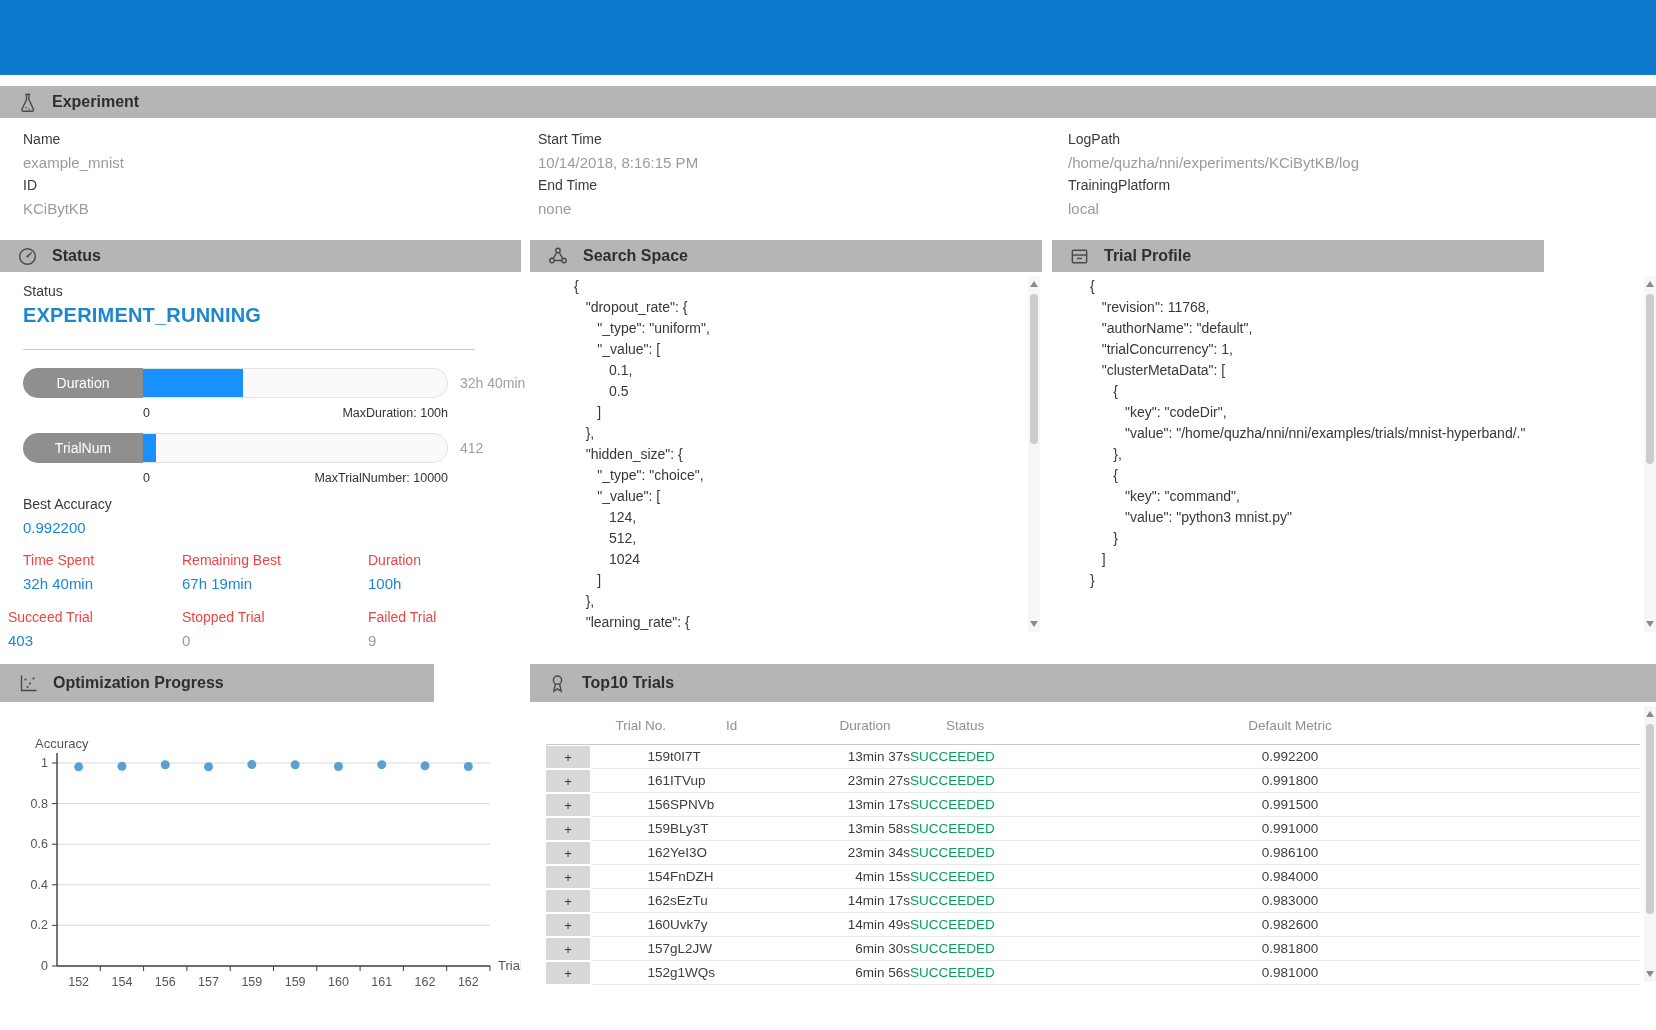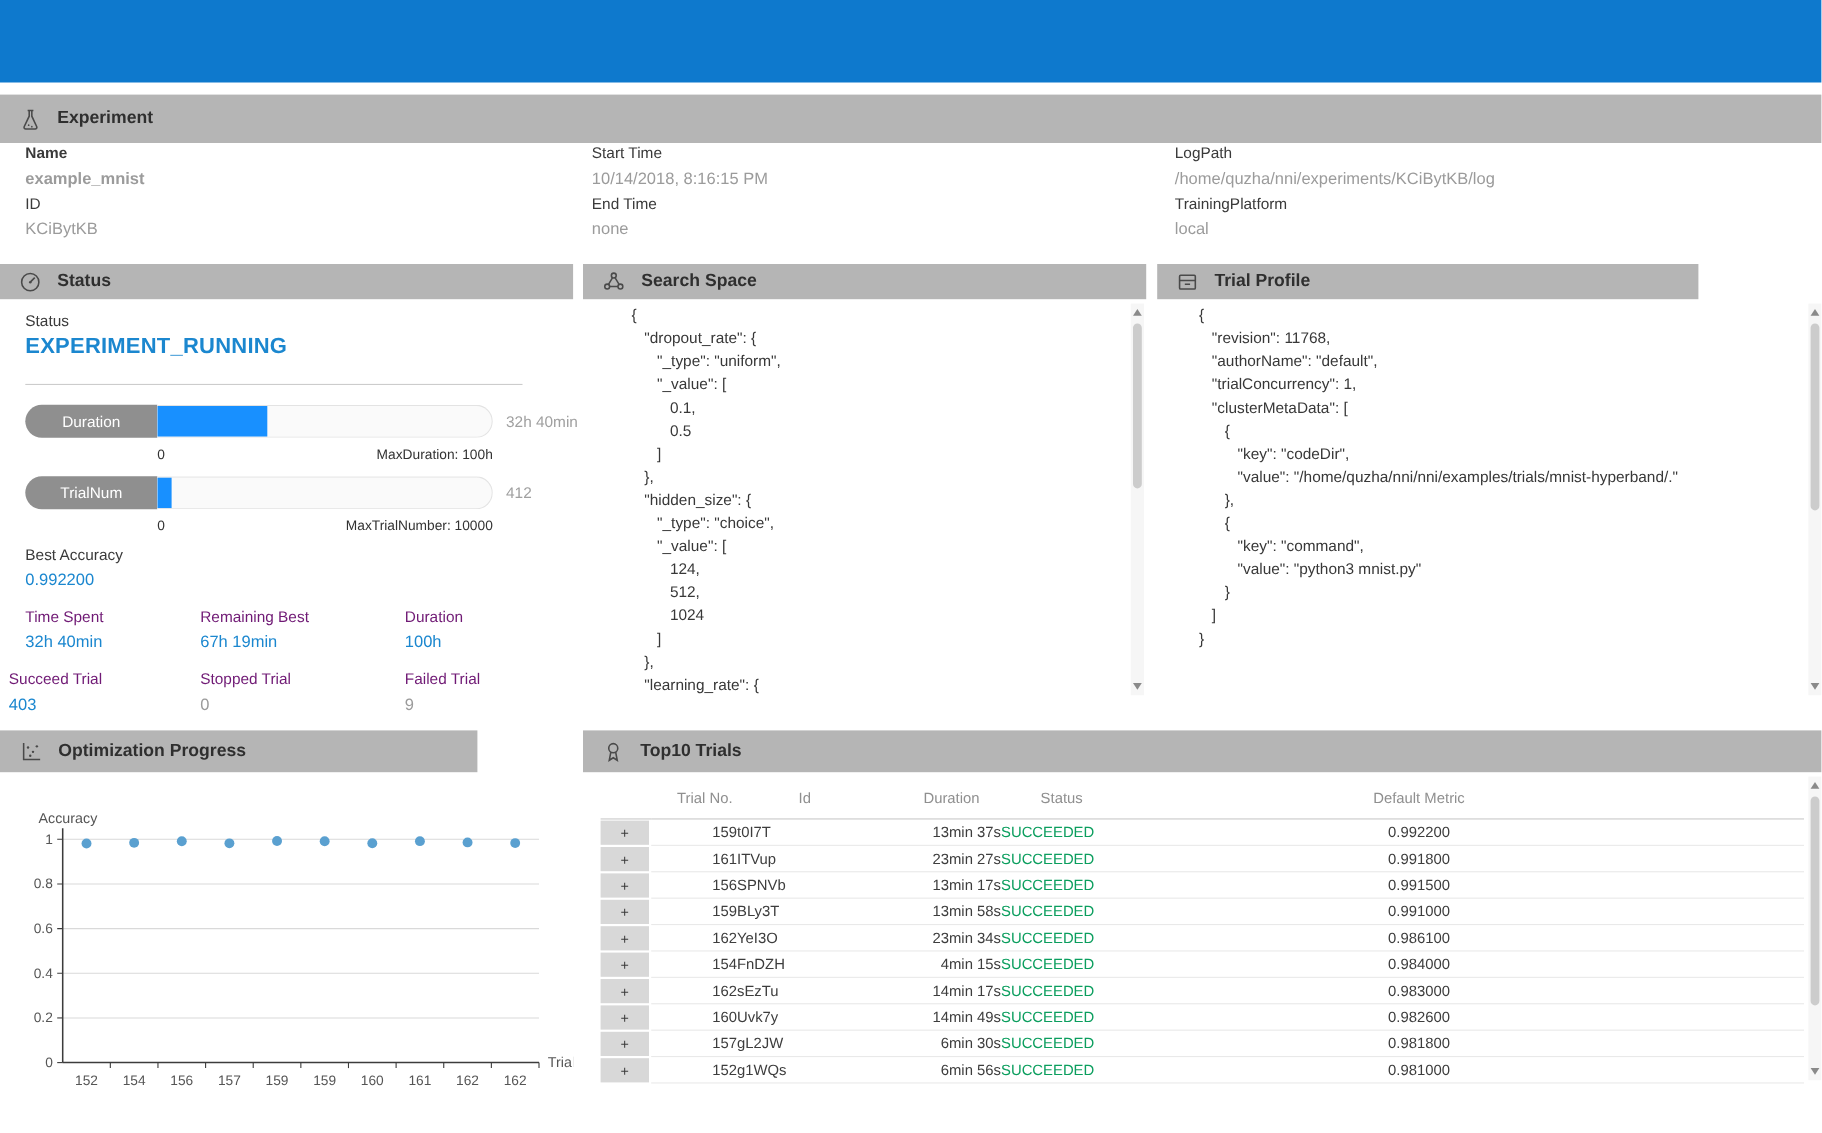--- a/index.html
+++ b/index.html
@@ -16,21 +16,21 @@
   .brand-name { color:#fff; font-size:12px; font-weight:bold; margin-top:1px; white-space:nowrap; }
   .tabs { position:absolute; left:212px; top:0; height:75px; display:flex; gap:50px; align-items:center; }
   .tab { font-size:15.5px; color:#a9cce9; position:relative; cursor:pointer; padding:0 2px; }
   .tab.active { color:#ffffff; }
   .tab.active::after { content:""; position:absolute; left:-3px; right:-3px; bottom:-11px; height:2px; background:#fff; }
 
   
   .sec-bar { position:absolute; background:#b5b5b5; display:flex; align-items:center; gap:14px;
              padding-left:17px; color:#2f2f2f; font-weight:bold; font-size:16px; }
   .sec-bar .ic { display:flex; align-items:center; }
-  #bar-experiment { left:0; top:86px;  width:1656px; height:44px; }
+  #bar-experiment { left:0; top:86px;  width:1656px; height:32px; }
   #bar-status     { left:0; top:240px; width:521px;  height:32px; }
   #bar-search     { left:530px; top:240px; width:512px; height:32px; }
   #bar-profile    { left:1052px; top:240px; width:492px; height:32px; }
   #bar-opt        { left:0; top:664px; width:434px; height:38px; }
   #bar-top10      { left:530px; top:664px; width:1126px; height:38px; }
 
   
   .exp-field { position:absolute; }
   .f-label { font-size:14px; color:#3a3a3a; }
   .f-value { font-size:15px; color:#9b9b9b; margin-top:7px; white-space:nowrap; }
@@ -47,21 +47,21 @@
   .prog-track { width:305px; height:30px; background:#fafafa; border:1px solid #e3e3e3; border-left:none;
                 border-radius:0 15px 15px 0; overflow:hidden; }
   .prog-fill { height:100%; background:#1890ff; }
   .prog-value { margin-left:12px; font-size:14px; color:#a0a0a0; white-space:nowrap; }
   .prog-sub { position:absolute; left:143px; width:305px; display:flex; justify-content:space-between;
               font-size:12.5px; color:#333; }
   #sub-duration { top:406px; } #sub-trial { top:471px; }
   #best-label { left:23px; top:496px; font-size:14px; }
   #best-value { left:23px; top:519px; font-size:15px; color:#1b87cf; }
   .stat { position:absolute; width:160px; }
-  .stat-label { font-size:14px; color:#701a75; }
+  .stat-label { font-size:14px; color:#ef4444; }
   .stat-value { margin-top:7px; font-size:15px; }
   .stat-value.accent { color:#1b87cf; }
   .stat-value.muted { color:#9b9b9b; }
 
   
   .json-box { position:absolute; font-size:14px; line-height:21px; color:#383838; white-space:pre-wrap; overflow:hidden; }
   #search-json  { left:574px;  top:276px; width:440px; height:356px; }
   #profile-json { left:1090px; top:276px; width:540px; height:356px; }
 
   
@@ -175,21 +175,21 @@
 <div class="sec-bar" id="bar-top10">
   <span class="ic">
     <svg width="21" height="21" viewBox="0 0 22 22" fill="none" stroke="#4a4a4a" stroke-width="1.5">
       <circle cx="11" cy="7.5" r="4.3"></circle>
       <path d="M8.7 11.3 L7.2 19 l3.8-2.4 3.8 2.4 -1.5-7.7"></path>
     </svg>
   </span>
   <span>Top10 Trials</span>
 </div>
 
-<div class="exp-field" style="left:23px; top:131px;font-weight:bold;">
+<div class="exp-field" style="left:23px; top:131px;">
   <div class="f-label">Name</div>
   <div class="f-value">example_mnist</div>
 </div>
 <div class="exp-field" style="left:23px; top:177px;">
   <div class="f-label">ID</div>
   <div class="f-value">KCiBytKB</div>
 </div>
 <div class="exp-field" style="left:538px; top:131px;">
   <div class="f-label">Start Time</div>
   <div class="f-value">10/14/2018, 8:16:15 PM</div>

